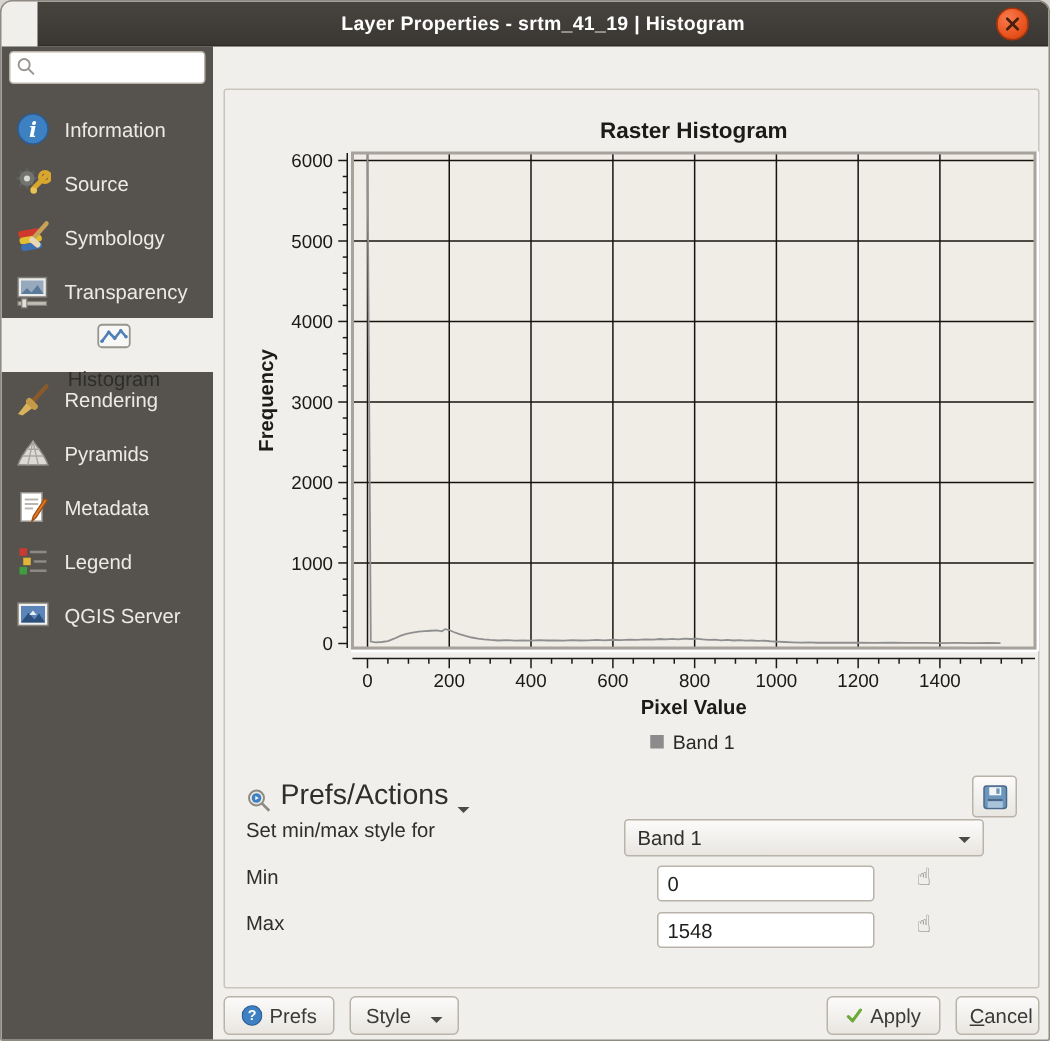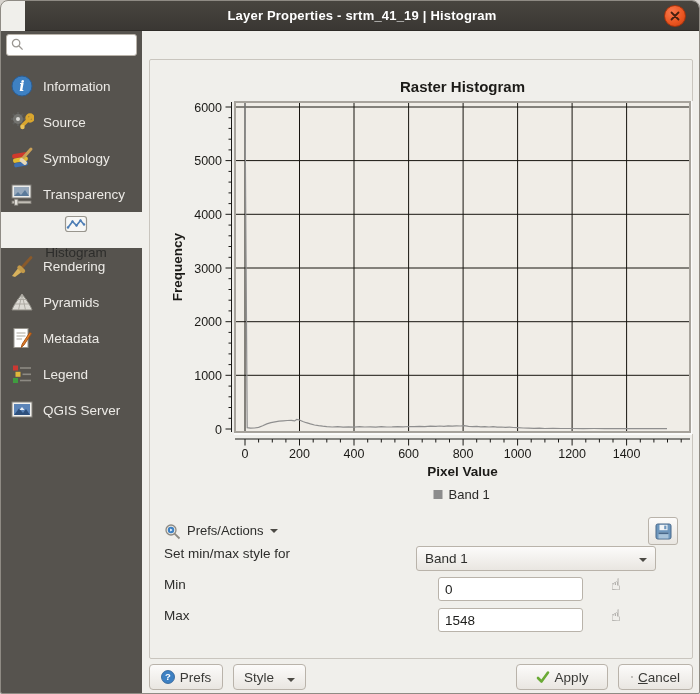--- a/index.html
+++ b/index.html
@@ -39,22 +39,22 @@
   .nav-item.selected { background:#f0efeb; color:#2d2d2b;flex-direction:column; }
 
   
   .panel { margin:28px 8px 0 7px; width:544px; height:600px; background:#f0efeb;
            border:1px solid #c9c5be; border-radius:2px; position:relative; }
   #chart-svg { display:block; width:544px; height:448px; }
 
   
   .controls { padding:8px 14px 0 14px; font-size:13.5px; color:#2e2e2c; }
   .prefs-row { display:flex; align-items:center; height:30px; }
-  .prefs-btn { display:flex; align-items:flex-start; gap:6px; background:transparent; border:none;
-               font-size:13px; color:#2e2e2c; cursor:pointer; font-family:inherit; }
+  .prefs-btn { display:flex; align-items:flex-end; gap:6px; background:transparent; border:none;
+               font-size:19px; color:#2e2e2c; cursor:pointer; font-family:inherit; }
   .prefs-btn svg { width:17px; height:17px; }
   .caret { width:0; height:0; border-left:4px solid transparent; border-right:4px solid transparent;
            border-top:4px solid #4c4a45; display:inline-block; margin-top:6px; }
   .save-btn { margin-left:auto; width:30px; height:28px; border:1px solid #b9b3aa; border-radius:3px;
               background:linear-gradient(#fcfbfa,#e9e6e1); display:flex; align-items:center;
               justify-content:center; cursor:pointer; }
   .save-btn svg { width:17px; height:17px; }
 
   .form-row { display:flex; align-items:flex-start; height:31px; }
   .form-row .lbl { width:252px; flex:none; }
@@ -75,22 +75,22 @@
          background:linear-gradient(#fcfbfa,#e9e6e1); font-size:13.5px; font-family:inherit;
          display:flex; align-items:center; justify-content:center; gap:5px; padding:0 12px;
          cursor:pointer; }
   .btn svg { width:14px; height:14px; }
   .btn .accel { display:inline-block; }
   .btn .accel::first-letter { text-decoration:underline; }
   .btn-ok { border-color:#5f94c9; box-shadow:0 0 0 1px #b0cbe6; width:75px; }
   .btn-help { width:74px; padding:0 6px; }
   .btn-style { width:73px; padding:4px 8px; }
   .btn-style .caret { margin-left:8px; }
-  .btn-apply { width:92px; margin-left:auto; }
-  .btn-cancel { width:75px;justify-content:center; }
+  .btn-apply { width:76px; margin-left:auto; }
+  .btn-cancel { width:56px;justify-content:center; }
   .spacer { flex:1; }
 </style>
 </head>
 <body>
 
 <div class="window">
 
   <div class="titlebar">
     <span class="title">Layer Properties - srtm_41_19 | Histogram</span>
     <div class="close-btn">

